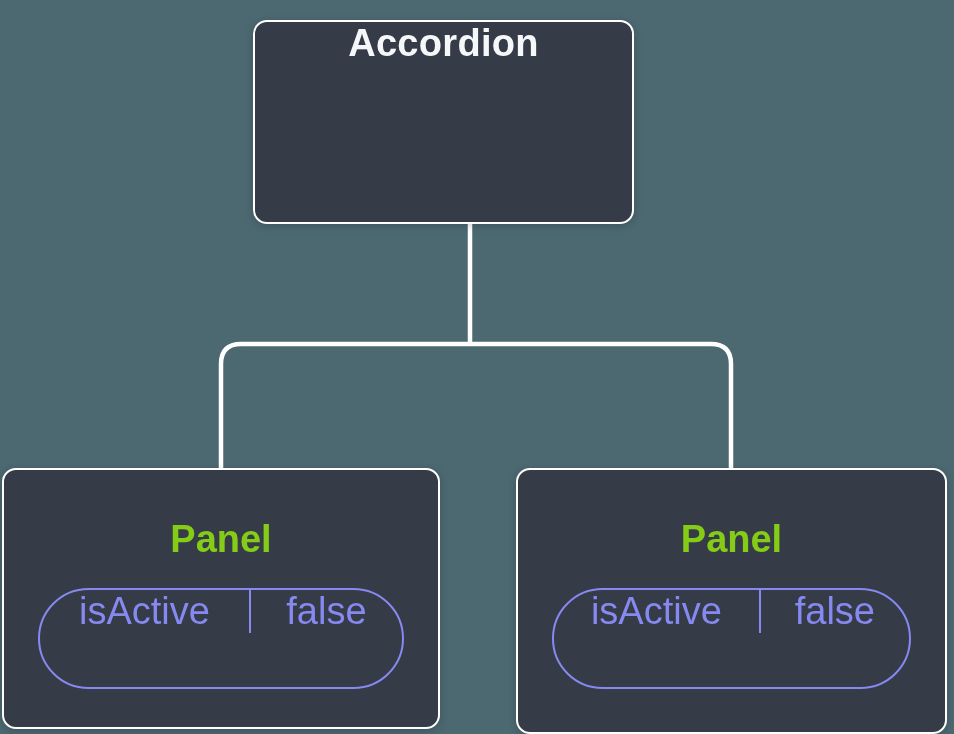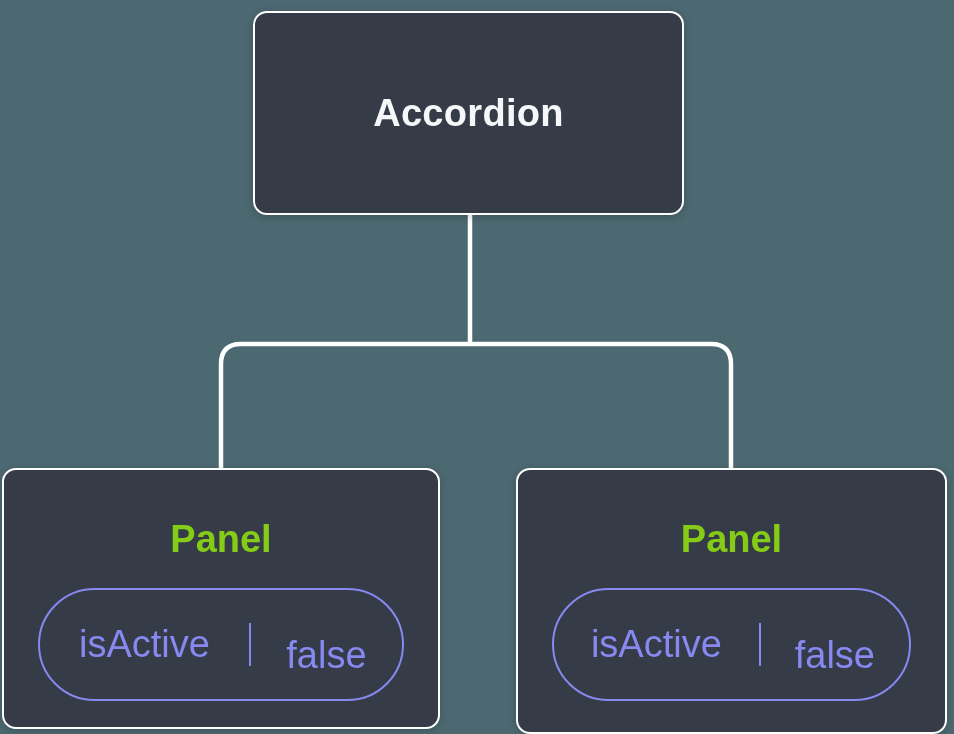--- a/index.html
+++ b/index.html
@@ -27,25 +27,25 @@
     position: absolute;
     background: #353B47;
     border: 2.5px solid #FFFFFF;
     border-radius: 14px;
     box-sizing: border-box;
     box-shadow: 0 2px 8px rgba(0, 0, 0, 0.18);
     color: #F6F7F9;
   }
   .node-root {
     left: 253px;
-    top: 11px;
-    width: 431px;
+    top: 20px;
+    width: 381px;
     height: 204px;
     display: flex;
-    align-items: center;
+    align-items: flex-start;
     justify-content: center;
   }
   .node-panel-left {
     left: 2px;
     top: 468px;
     width: 438px;
     height: 261px;
   }
   .node-panel-right {
     left: 516px;
@@ -67,43 +67,42 @@
     text-align: center;
     font-size: 38px;
     font-weight: 600;
     color: #84cc16;
   }
   .state-pill {
     position: absolute;
     left: 34px;
     right: 34px;
     top: 118px;
-    height: 113px;
+    height: 101px;
     border: 2.5px solid #8689F0;
     border-radius: 999px;
     box-sizing: border-box;
     display: flex;
-    align-items: center;
+    align-items: flex-start;
     overflow: hidden;
   }
   .pill-cell {
     display: flex;
     align-items: center;
     justify-content: center;
     color: #8689F0;
     font-size: 38px;
     font-weight: 400;
   }
   .pill-cell-name {
     flex: 58 0 0;
     border-right: 2.5px solid #8689F0;
   }
   .pill-cell-value {
     flex: 42 0 0;
-    margin-top: 21px;
   }
 </style>
 </head>
 <body>
 
 <div class="stage">
 
   <svg class="connector-svg" viewBox="0 0 954 734" xmlns="http://www.w3.org/2000/svg">
     <path d="M 470 210 L 470 344" stroke="#FFFFFF" stroke-width="4.5" fill="none"></path>
     <path d="M 221 470 L 221 364 Q 221 344 241 344 L 711 344 Q 731 344 731 364 L 731 470" stroke="#FFFFFF" stroke-width="4.5" fill="none"></path>

